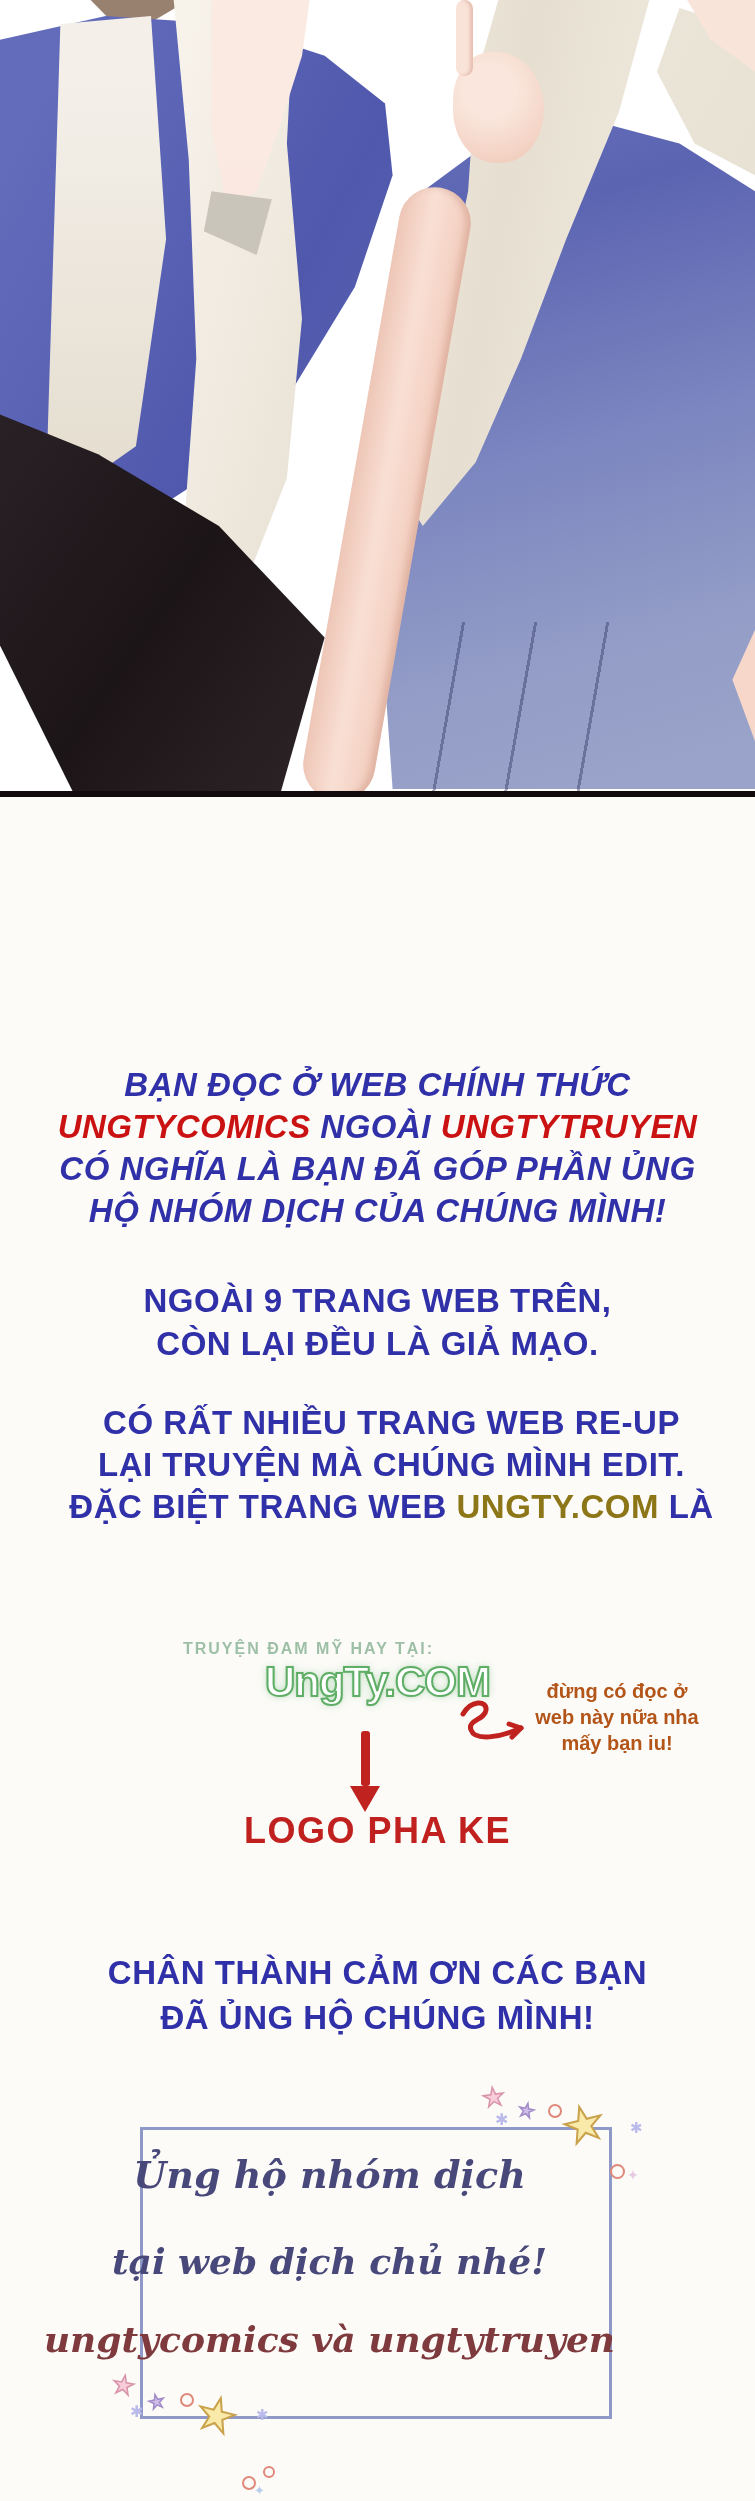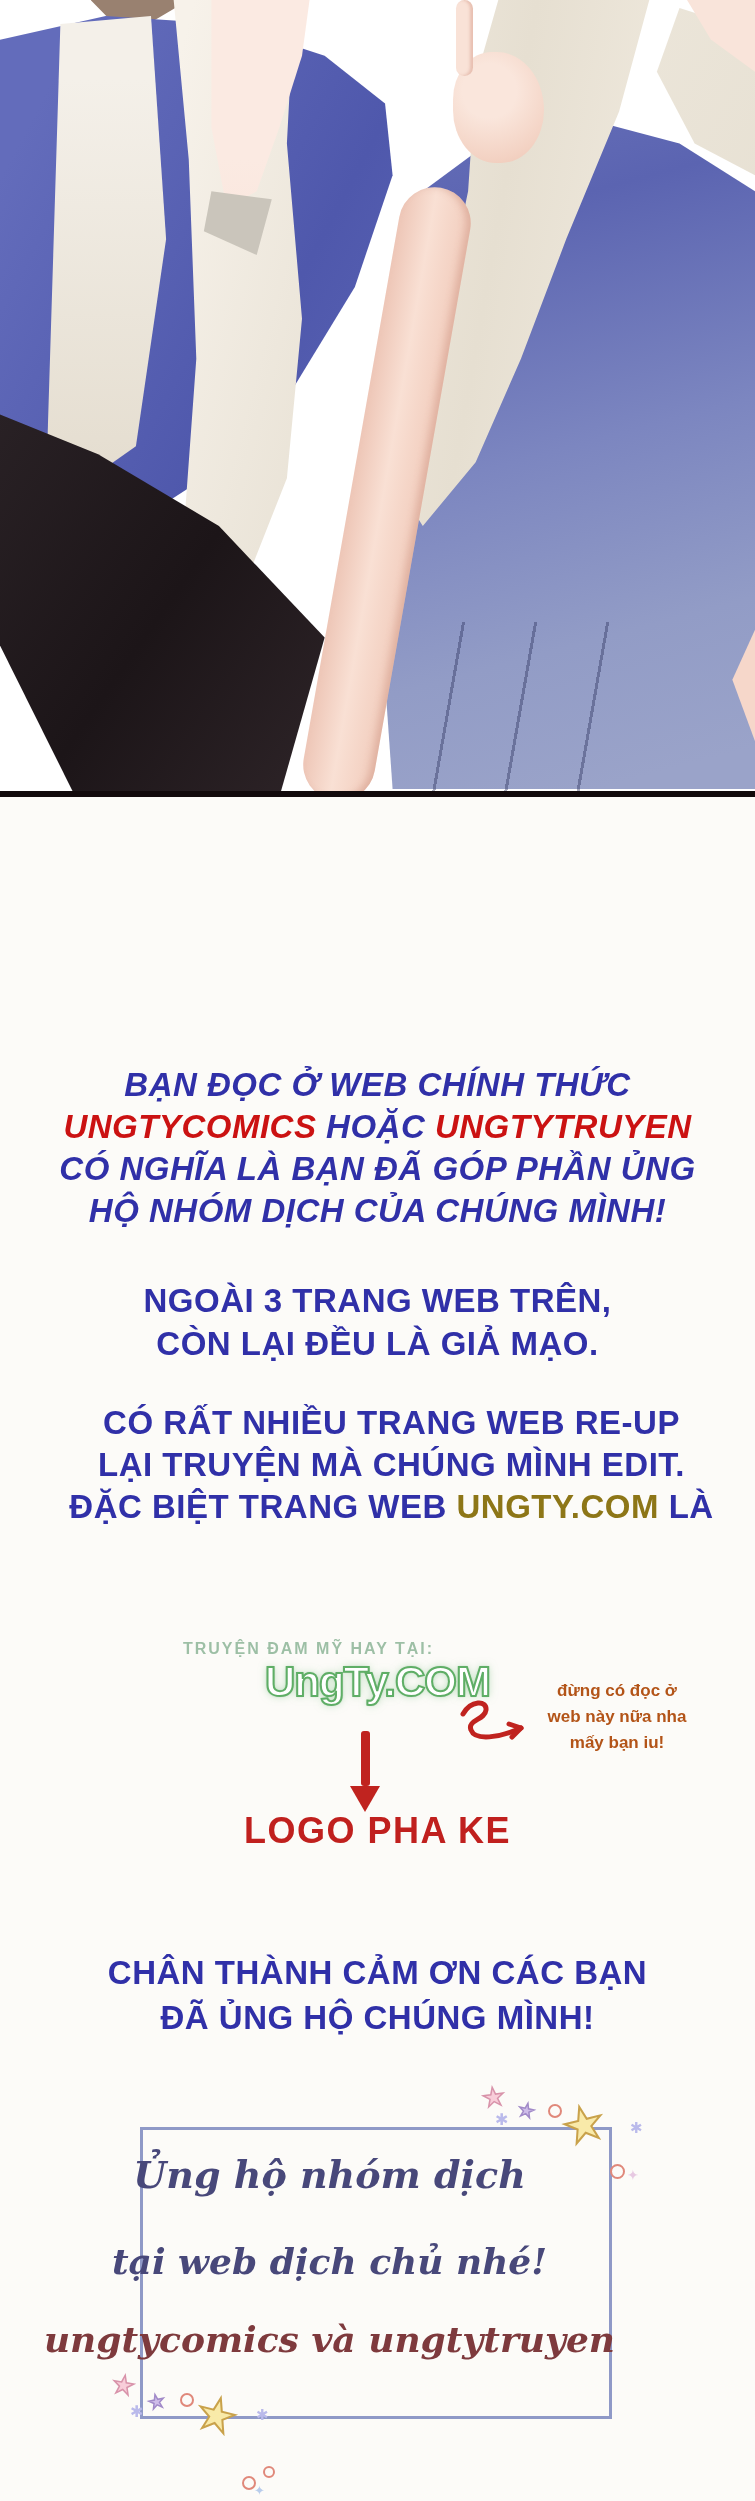--- a/index.html
+++ b/index.html
@@ -68,21 +68,21 @@
     text-shadow:0 0 1px rgba(255,255,255,.9);}
   .biglogo{position:absolute;left:0;top:1658px;width:755px;text-align:center;
     font-size:42px;font-weight:bold;letter-spacing:-1px;color:#ffffff;
     -webkit-text-stroke:2px var(--logo_green);
     text-shadow:0 0 2px var(--logo_green),0 0 9px rgba(120,190,130,.55);}
   .fake-label{position:absolute;left:0;top:1810px;width:755px;text-align:center;
     font-size:36px;font-weight:bold;letter-spacing:1.5px;color:var(--fake_red);}
 
   
   .annotation{position:absolute;left:527px;top:1678px;width:180px;text-align:center;
-    font-size:17px;line-height:26px;font-weight:bold;color:var(--annotation_orange);}
+    font-size:20px;line-height:26px;font-weight:bold;color:var(--annotation_orange);}
 
   
   .squiggle{position:absolute;left:455px;top:1698px;}
   .varrow{position:absolute;left:350px;top:1731px;width:30px;}
   .varrow .shaft{width:9px;height:55px;margin:0 auto;background:var(--arrow_red);border-radius:3px;}
   .varrow .head{width:0;height:0;border-left:15px solid transparent;border-right:15px solid transparent;
     border-top:26px solid var(--arrow_red);}
 
   
   .sbox{position:absolute;left:140px;top:2127px;width:466px;height:286px;
@@ -123,27 +123,27 @@
     <div class="fist"></div>
     <div class="finger"></div>
     <div class="arm-mid"></div>
     <div class="trousers"></div>
     <div class="skin-sliver-right"></div>
     <div class="divider"></div>
   </div>
 
   <div class="tblock blockA">
     <div>BẠN ĐỌC Ở WEB CHÍNH THỨC</div>
-    <div><span class="c-red">UNGTYCOMICS</span><span> HOẶC </span><span class="c-red">UNGTYTRUYEN</span></div>
+    <div><span class="c-red">UNGTYCOMICS</span><span> NGOÀI </span><span class="c-red">UNGTYTRUYEN</span></div>
     <div>CÓ NGHĨA LÀ BẠN ĐÃ GÓP PHẦN ỦNG</div>
     <div>HỘ NHÓM DỊCH CỦA CHÚNG MÌNH!</div>
   </div>
 
   <div class="tblock blockB">
-    <div>NGOÀI 3 TRANG WEB TRÊN,</div>
+    <div>NGOÀI 9 TRANG WEB TRÊN,</div>
     <div>CÒN LẠI ĐỀU LÀ GIẢ MẠO.</div>
   </div>
 
   <div class="tblock blockC">
     <div>CÓ RẤT NHIỀU TRANG WEB RE-UP</div>
     <div>LẠI TRUYỆN MÀ CHÚNG MÌNH EDIT.</div>
     <div><span>ĐẶC BIỆT TRANG WEB </span><span class="c-gold">UNGTY.COM</span><span> LÀ</span></div>
   </div>
 
   <div class="tagline">TRUYỆN ĐAM MỸ HAY TẠI:</div>

